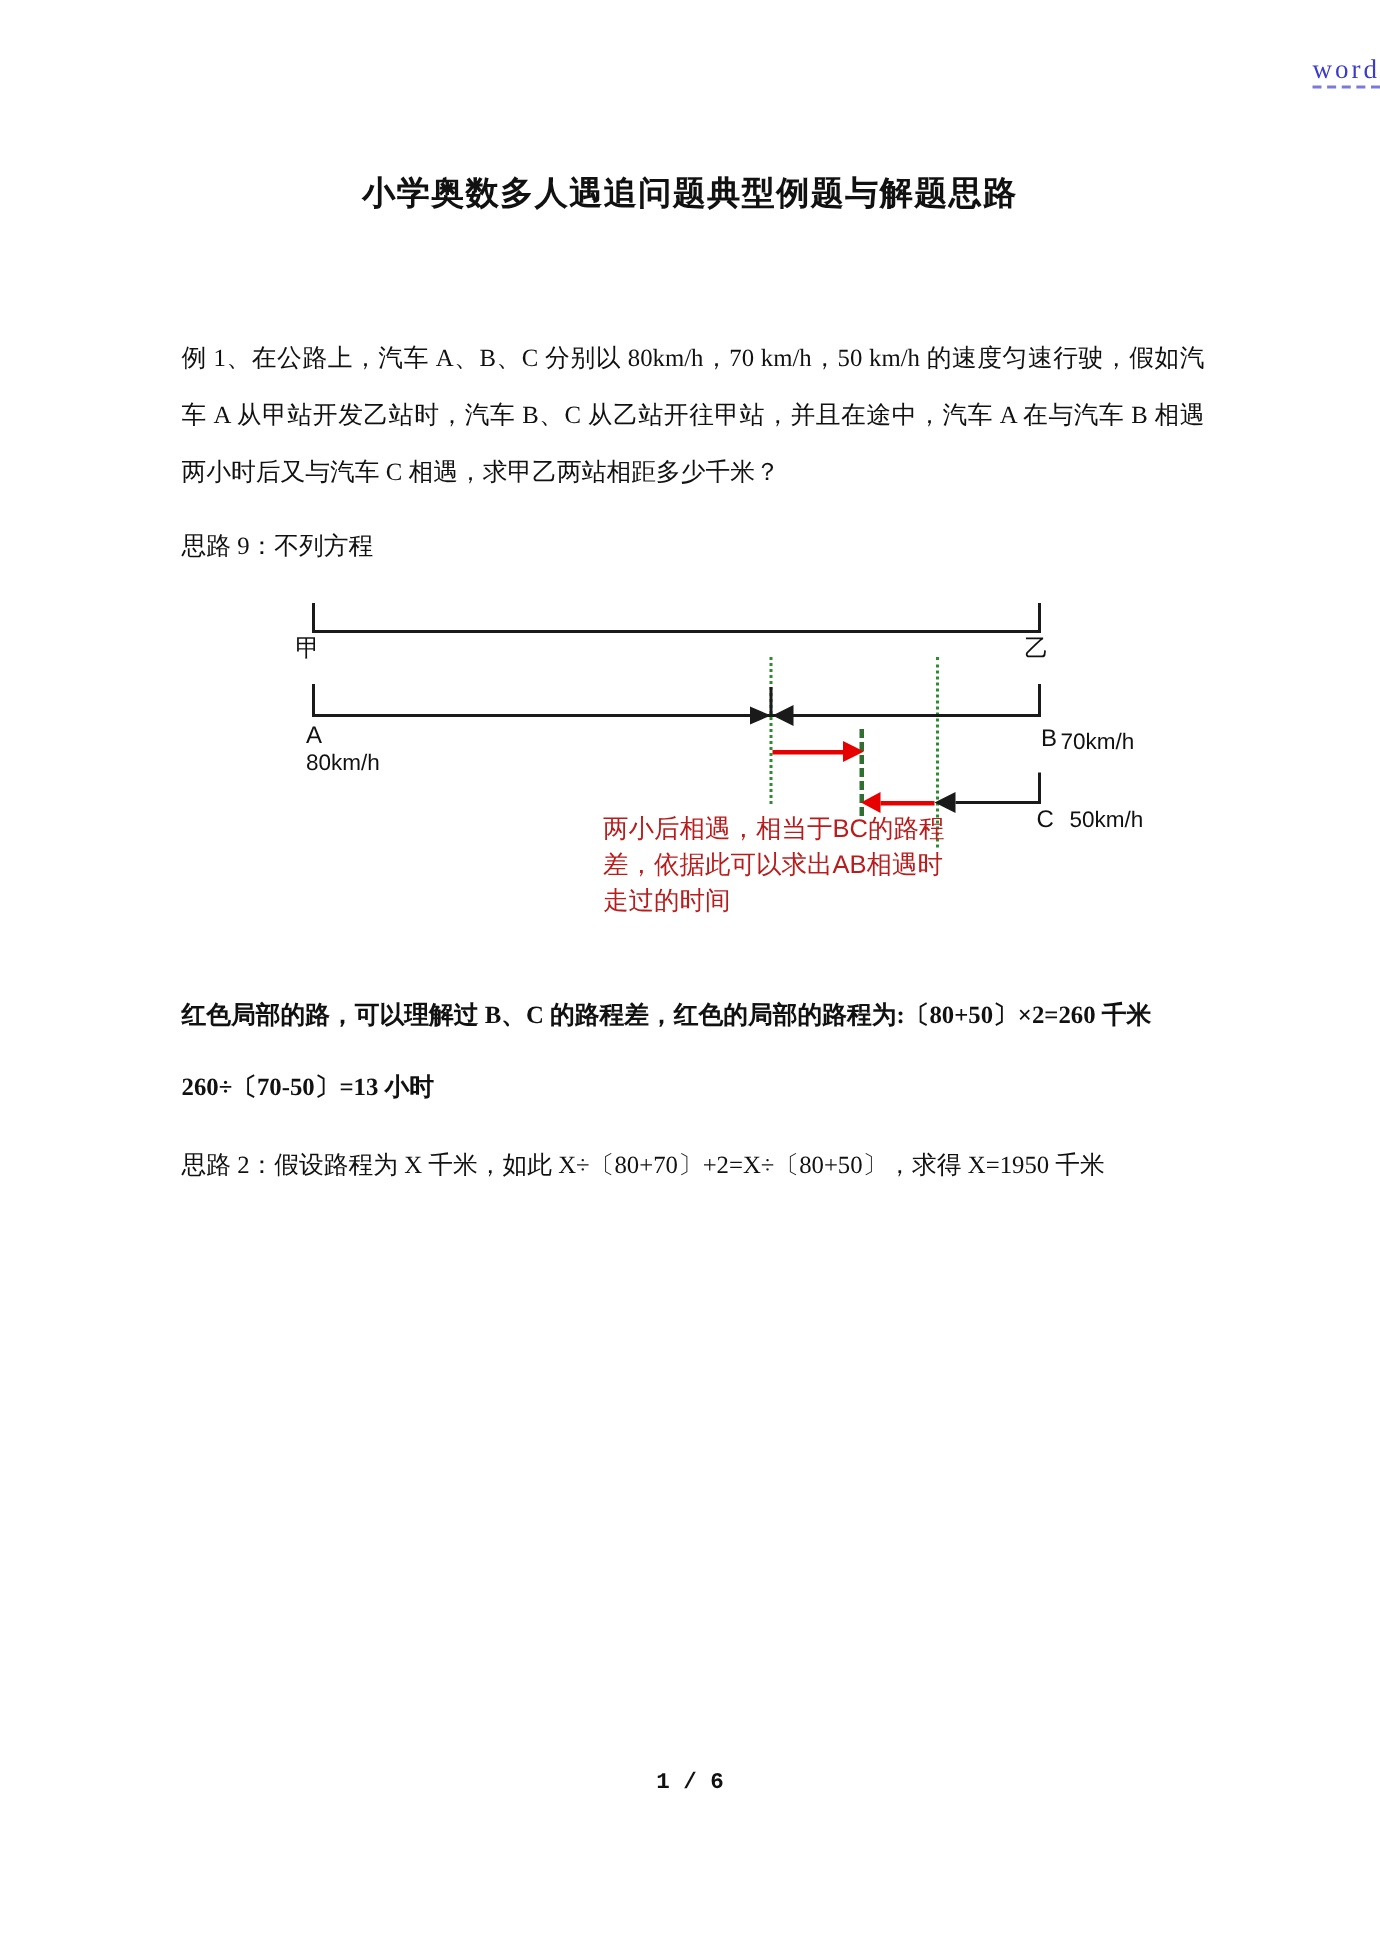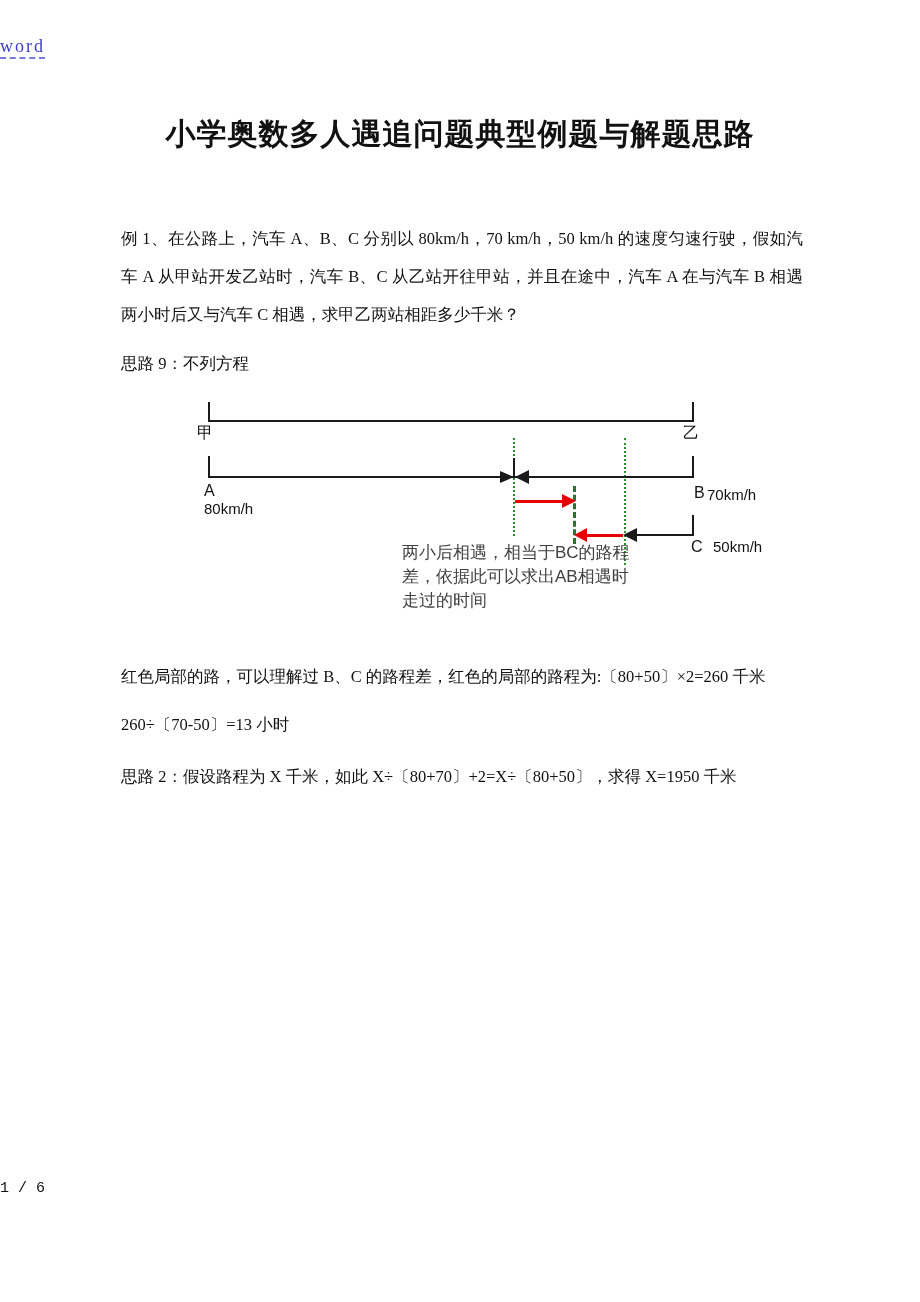--- a/index.html
+++ b/index.html
@@ -1,53 +1,53 @@
 <!DOCTYPE html>
 <html><head>
 <meta charset="utf-8">
 <style>
   html,body{margin:0;padding:0;background:#fff;}
   .page{position:relative;width:920px;height:1302px;background:#fff;overflow:hidden;
         font-family:"Liberation Serif","DejaVu Serif",serif;color:#111;}
   
-  .hdr{position:absolute;top:36px;left:0;right:0;text-align:left;}
+  .hdr{position:absolute;top:36px;left:0;right:0;text-align:right;}
   .hdr a{font-size:18px;letter-spacing:2px;color:#3b3bcc;text-decoration:none;
          border-bottom:2px dashed #7a7ade;padding-bottom:1px;cursor:pointer;}
   
   .title{position:absolute;top:114px;left:0;right:0;text-align:center;
-         font-size:30px;font-weight:bold;letter-spacing:1px;}
+         font-size:22px;font-weight:bold;letter-spacing:1px;}
   
   .content{position:absolute;top:220px;left:121px;width:682px;}
   .content p{margin:0;font-size:16.5px;line-height:38px;text-align:justify;}
   .mb11{margin-bottom:11px!important;} .mb10{margin-bottom:10px!important;}
   .mb14{margin-bottom:14px!important;} .mb15{margin-bottom:15px!important;}
   .mb12{margin-bottom:12px!important;}
   .lead{font-weight:normal;}
-  .boldp{font-weight:normal;}
+  .boldp{font-weight:bold;}
   
   .diagram{position:relative;height:235px;margin:7px 0 33px 0;
            font-family:"Liberation Sans","DejaVu Sans",sans-serif;}
   .diagram .abs{position:absolute;}
   .hline{height:0;border-top:2px solid #1a1a1a;}
   .vtick{width:2px;background:#1a1a1a;}
   .dlabel{font-size:16px;line-height:18px;}
   .slabel{font-size:15px;line-height:18px;}
   .gdot{width:0;border-left:2px dotted #2e8b2e;}
   .gdash{width:0;border-left:3px dashed #2f6f2f;}
   .redline{height:3px;background:#e60000;}
   .tri{width:0;height:0;}
   .tri-right-black{border-left:14px solid #1a1a1a;border-top:6px solid transparent;border-bottom:6px solid transparent;}
   .tri-left-black{border-right:14px solid #1a1a1a;border-top:7px solid transparent;border-bottom:7px solid transparent;}
   .tri-right-red{border-left:14px solid #e60000;border-top:7px solid transparent;border-bottom:7px solid transparent;}
   .tri-left-red{border-right:13px solid #e60000;border-top:7px solid transparent;border-bottom:7px solid transparent;}
   .blackbar{background:#1a1a1a;}
-  .note{font-size:17px;line-height:24px;width:236px;color:#404040;}
+  .note{font-size:17px;line-height:24px;width:236px;color:#b91c1c;}
   
-  .footer{position:absolute;top:1180px;left:0;right:0;
-          font-family:"Liberation Mono","DejaVu Sans Mono",monospace;font-size:15px;}
+  .footer{position:absolute;top:1180px;left:0;right:0;text-align:center;
+          font-family:"Liberation Mono","DejaVu Sans Mono",monospace;font-size:15px;font-weight:bold;}
 </style>
 </head>
 <body>
 
 <div class="page">
 
   <div class="hdr">
     <a>word</a>
   </div>
 

